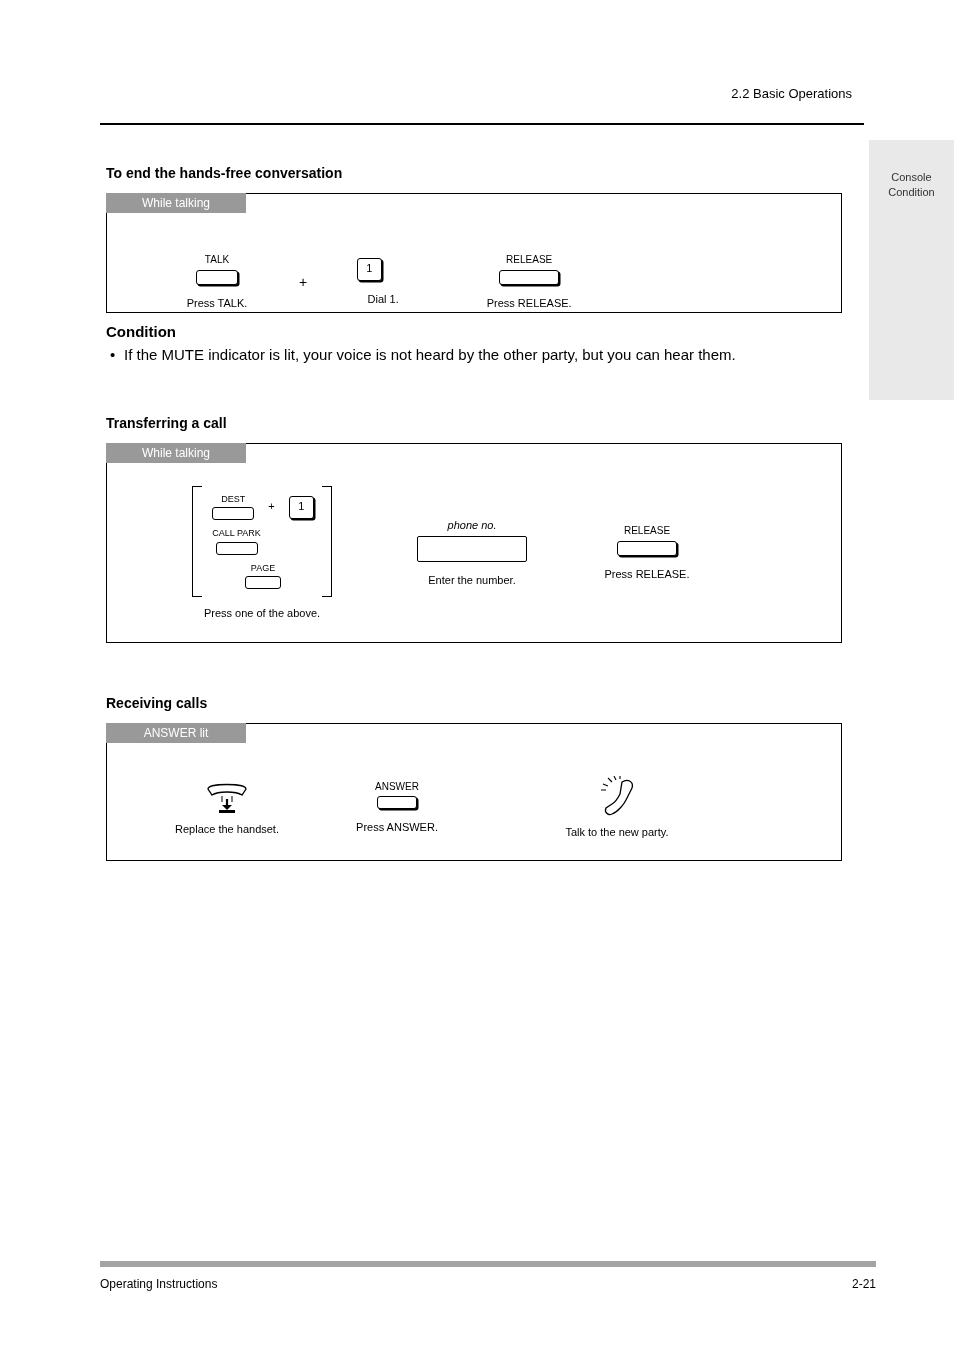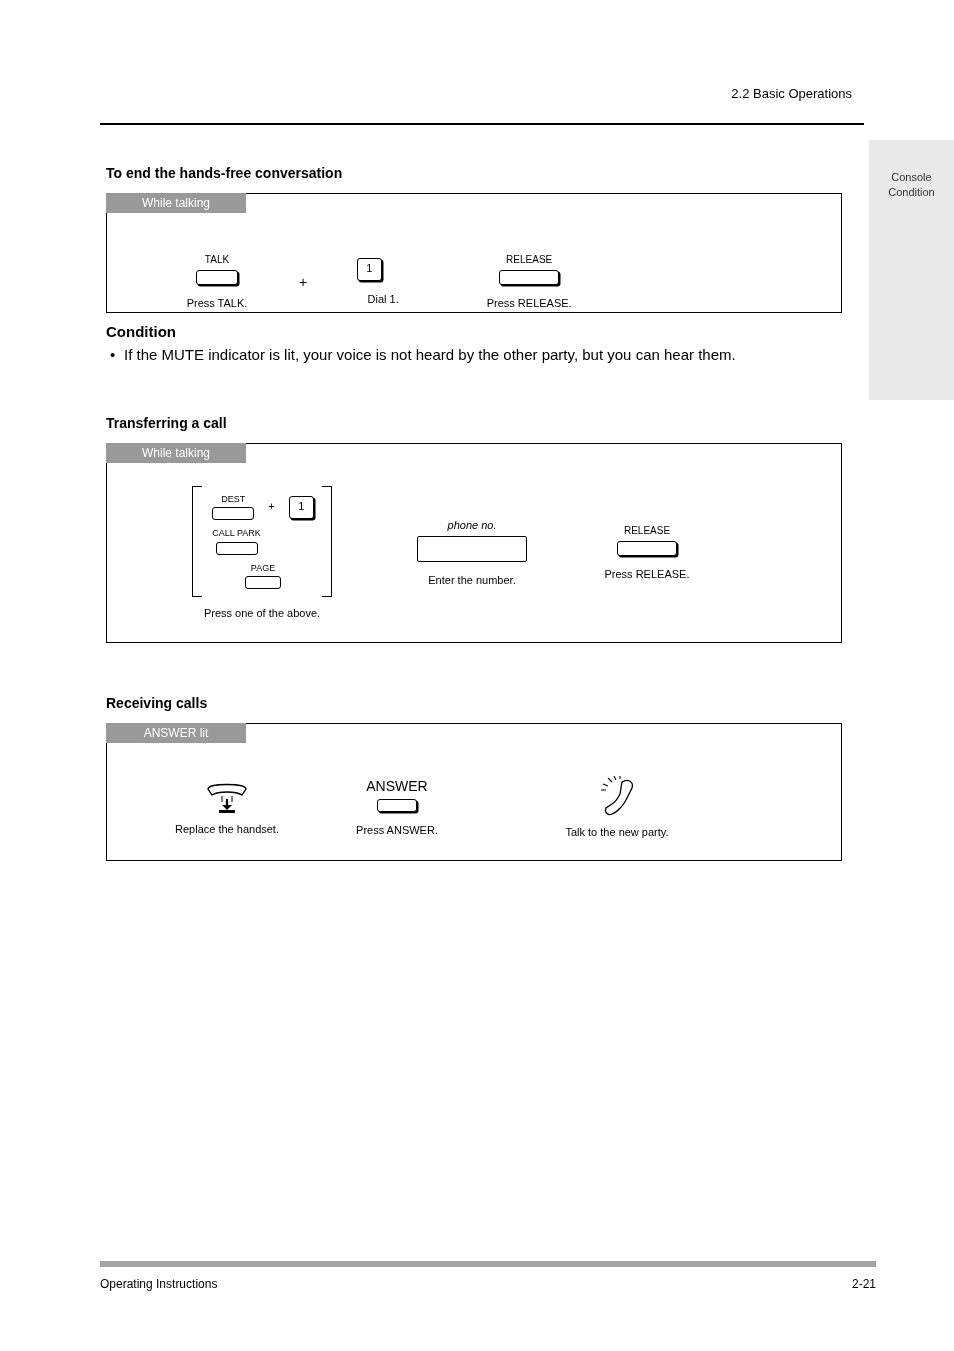--- a/index.html
+++ b/index.html
@@ -257,21 +257,21 @@
             <path d="M20 17 L20 23" stroke="#000" stroke-width="1"></path>
             <path d="M30 17 L30 23" stroke="#000" stroke-width="1"></path>
             <path d="M25 20 L25 30" stroke="#000" stroke-width="2.2"></path>
             <path d="M20 26 L25 31 L30 26" fill="#000"></path>
             <rect x="17" y="31" width="16" height="3" fill="#000"></rect>
           </svg>
           <span style="margin-top:8px;">Replace the handset.</span>
         </div>
 
         <div class="col" style="width:180px;">
-          <span style="font-size:14px; margin-bottom:3px;">ANSWER</span>
+          <span style="font-size:10px; margin-bottom:3px;">ANSWER</span>
           <span class="kbox klong-noshadow" style="width:40px; box-shadow:1.5px 1.5px 0 #000;"></span>
           <span style="margin-top:12px;">Press ANSWER.</span>
         </div>
 
         <div class="col phone-icon" style="width:200px; margin-left:30px;">
           <svg width="46" height="42" viewBox="0 0 46 42">
             <path d="M28 6 C34 2 40 6 38 12 L32 24 C30 28 24 36 18 38 C14 40 10 36 12 32 L18 28 C22 26 24 22 26 18 Z" fill="none" stroke="#000" stroke-width="1.3"></path>
             <path d="M18 6 L14 2 M22 4 L20 0 M26 3 L26 -1 M14 10 L9 8 M12 14 L7 14" stroke="#000" stroke-width="1.1"></path>
           </svg>
           <span style="margin-top:8px;">Talk to the new party.</span>

